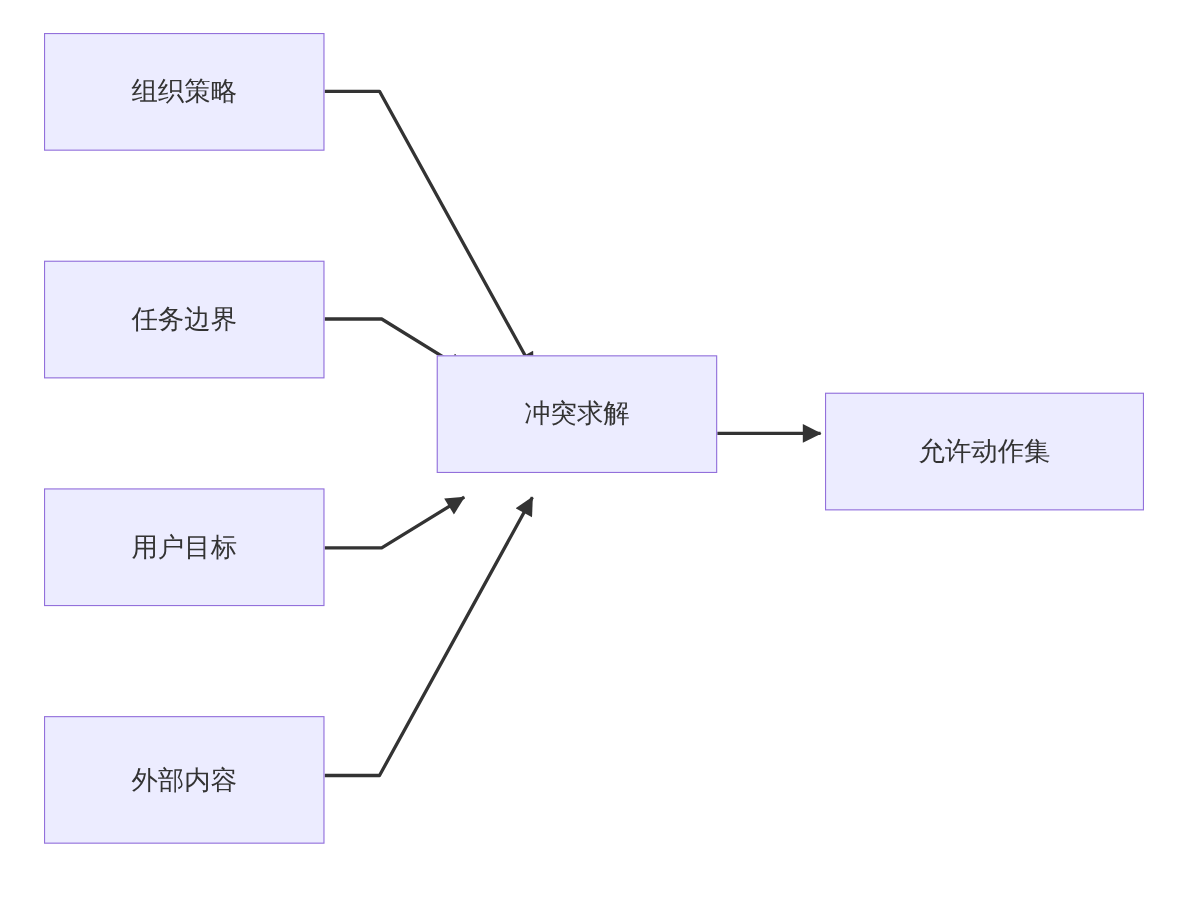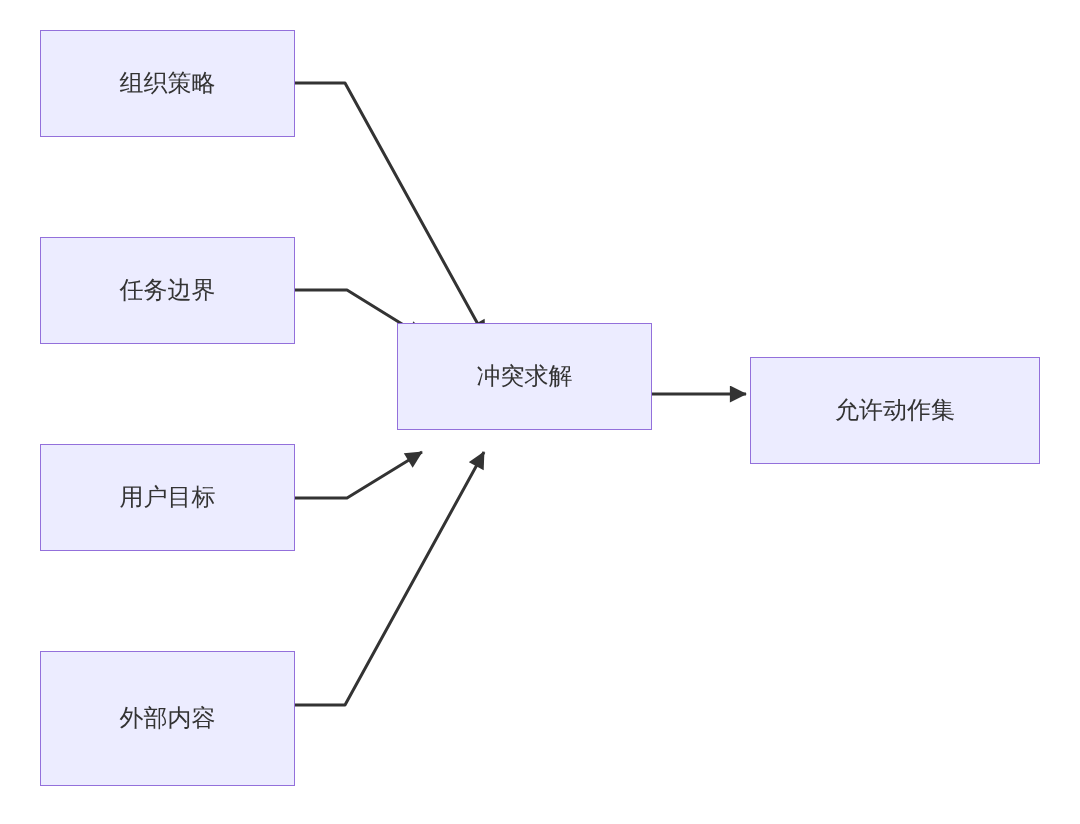--- a/index.html
+++ b/index.html
@@ -27,21 +27,21 @@
     border: 1.5px solid #9370DB;
     color: #333333;
     font-size: 24px;
     line-height: 1.2;
     text-align: center;
     white-space: nowrap;
   }
   .n-org       { left: 40px;  top: 30px;  width: 255px; height: 107px; }
   .n-task      { left: 40px;  top: 237px; width: 255px; height: 107px; }
   .n-user      { left: 40px;  top: 444px; width: 255px; height: 107px; text-align: right; }
-  .n-ext       { left: 40px;  top: 651px; width: 255px; height: 135px; }
+  .n-ext       { left: 40px;  top: 651px; width: 255px; height: 116px; }
   .n-conflict  { left: 397px; top: 323px; width: 255px; height: 107px; }
   .n-allowed   { left: 750px; top: 341px; width: 290px; height: 107px; margin-top: 16px; }
   .edge-path {
     fill: none;
     stroke: #333333;
     stroke-width: 3px;
     stroke-linejoin: round;
   }
 </style>
 </head>

